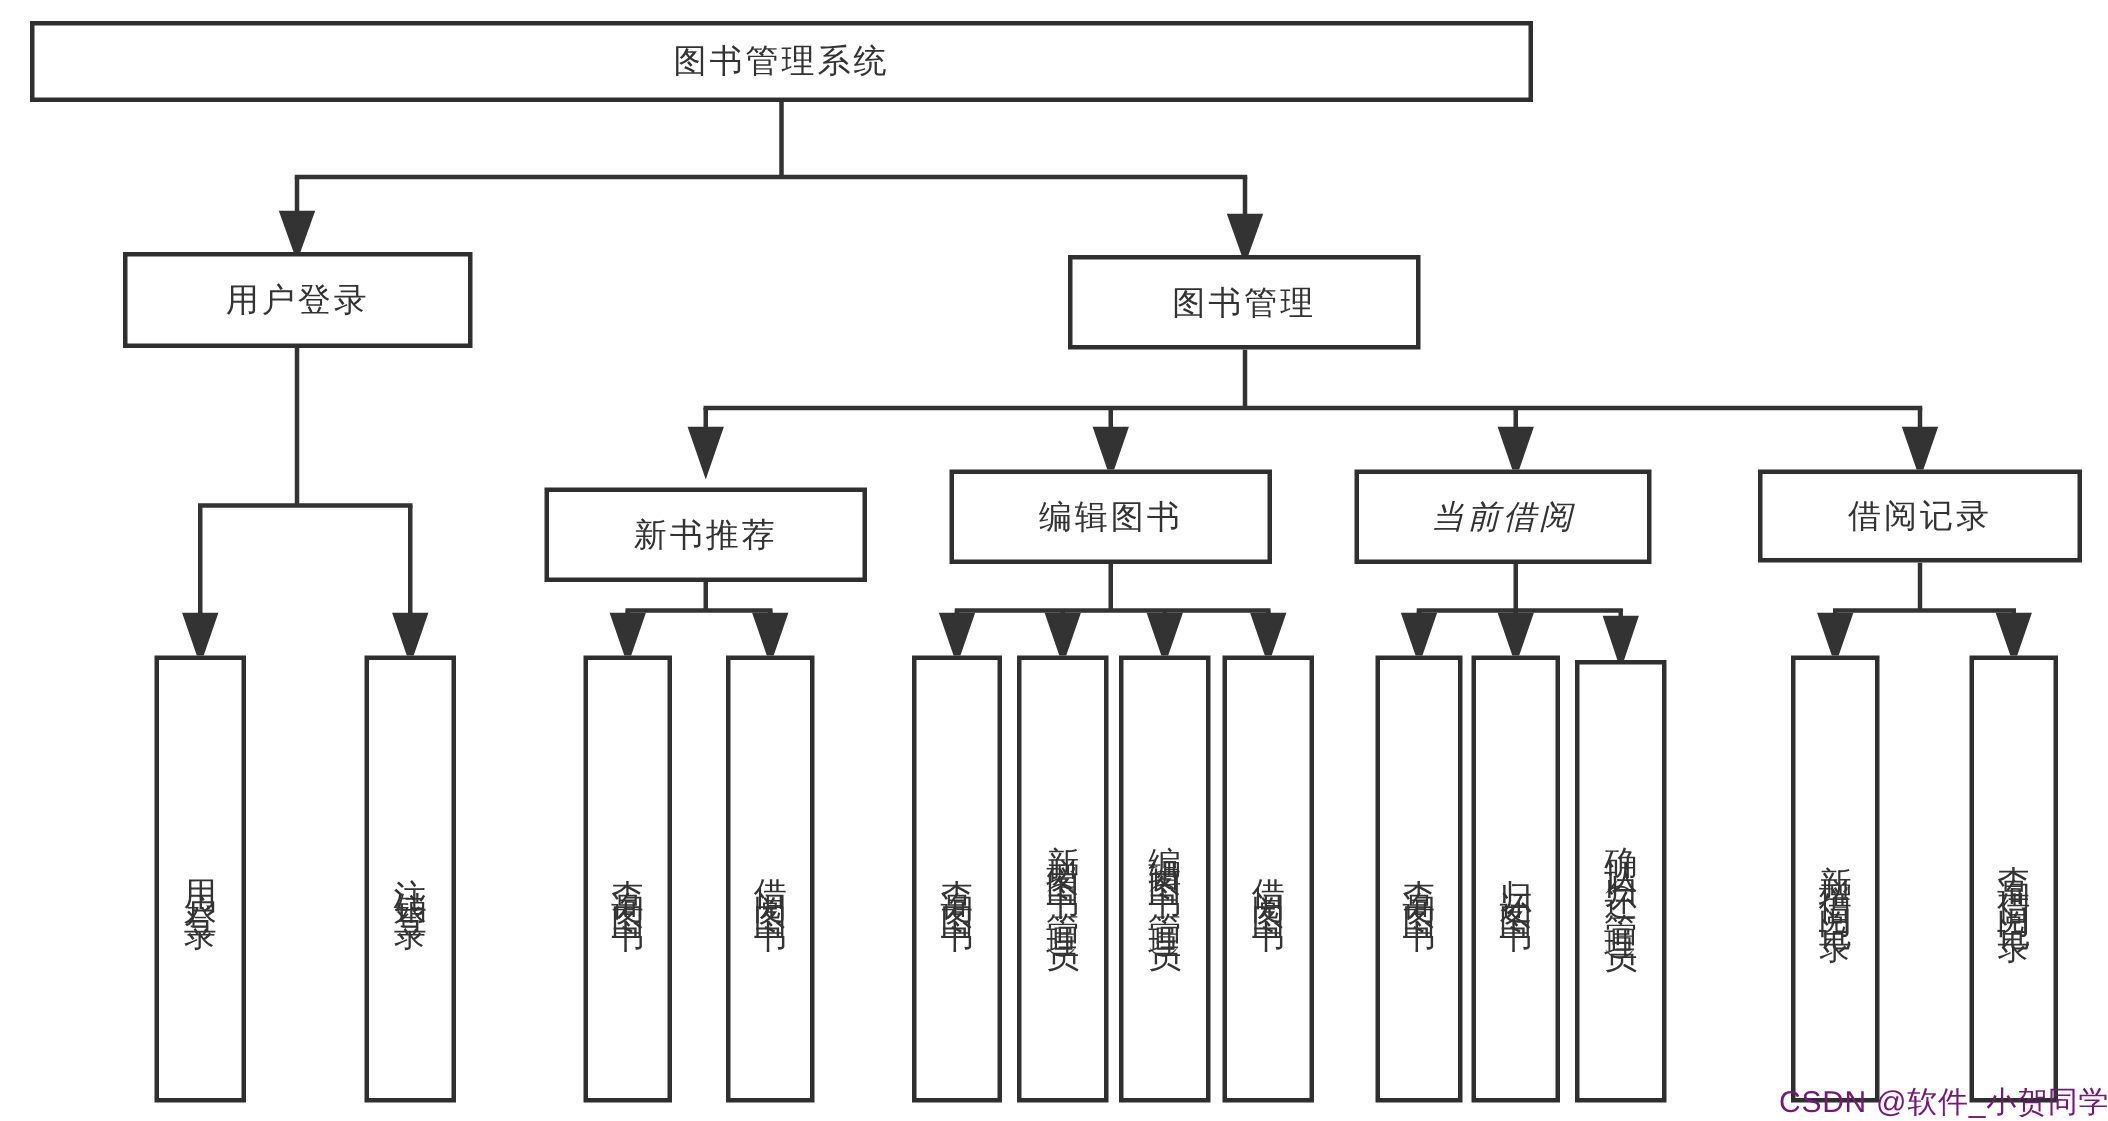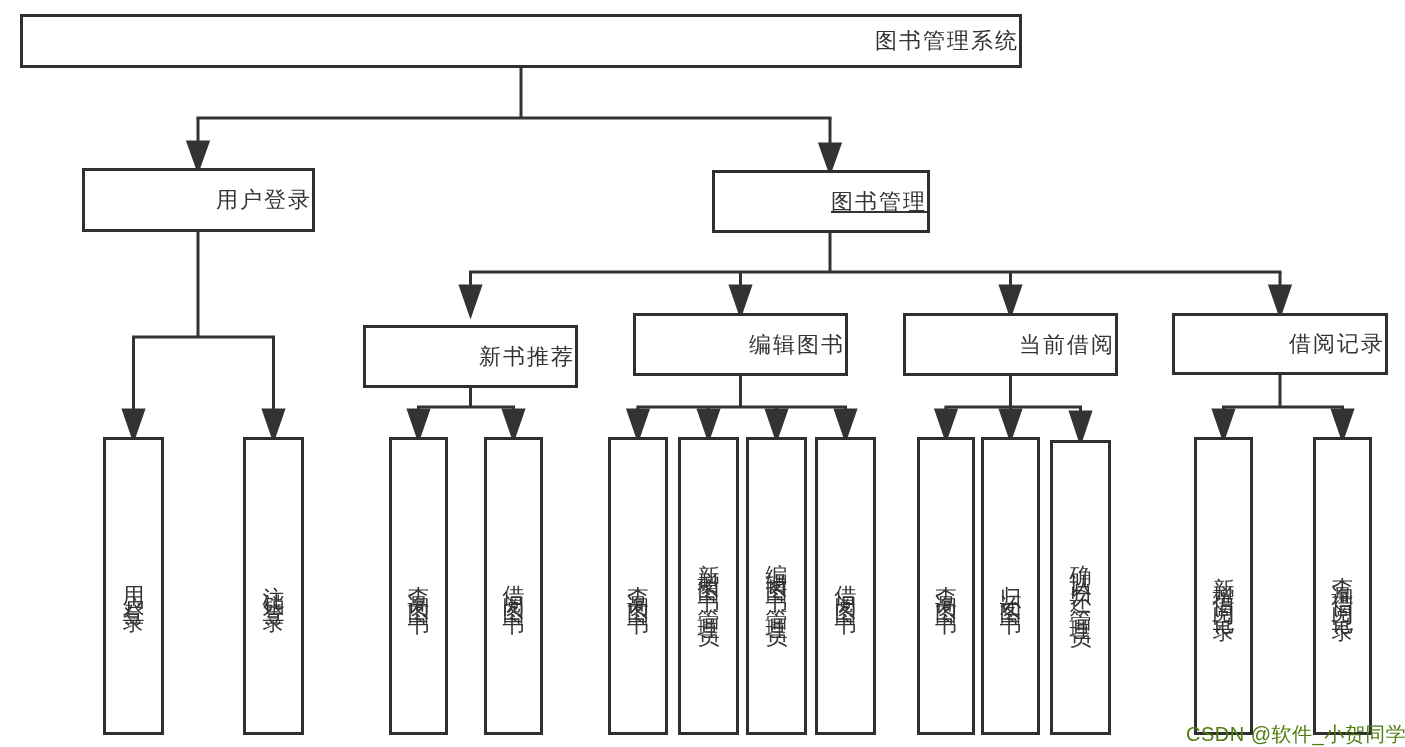--- a/index.html
+++ b/index.html
@@ -3,34 +3,34 @@
 <meta charset="utf-8">
 <style>
   html,body{margin:0;padding:0;background:#ffffff;}
   .stage{
     position:relative;width:1405px;height:747px;background:#ffffff;overflow:hidden;
     font-family:"Liberation Sans","DejaVu Sans",sans-serif;color:#333333;
   }
   .wires{position:absolute;left:0;top:0;width:1405px;height:747px;z-index:0;}
   .hbox{
     position:absolute;box-sizing:border-box;background:#ffffff;border:3px solid #2f2f2f;
-    display:flex;align-items:center;justify-content:flex-end;z-index:1;
+    display:flex;align-items:center;justify-content:center;z-index:1;
     font-size:22px;letter-spacing:2px;white-space:nowrap;
   }
   .vbox{
     position:absolute;top:437px;height:298px;box-sizing:border-box;background:#ffffff;
     border:3px solid #2f2f2f;display:flex;align-items:center;justify-content:center;z-index:1;
   }
   .vbox .vlabel{
     writing-mode:vertical-rl;text-orientation:mixed;
     font-size:22px;letter-spacing:9px;line-height:1;white-space:nowrap;
   }
   .watermark{
     position:absolute;left:1186px;top:721px;z-index:2;
-    font-size:20px;letter-spacing:0.5px;color:#4d7c0f;white-space:nowrap;
+    font-size:20px;letter-spacing:0.5px;color:#701a75;white-space:nowrap;
   }
 </style>
 </head>
 <body>
 
 <div class="stage">
 
   <svg class="wires" viewBox="0 0 1405 747" xmlns="http://www.w3.org/2000/svg" stroke="#333333" stroke-width="3" fill="#333333">
 
     <g>
@@ -107,31 +107,31 @@
     </g>
   </svg>
 
   <div class="hbox" style="left:20px;top:14px;width:1002px;height:54px;">
     <span>图书管理系统</span>
   </div>
 
   <div class="hbox" style="left:82px;top:168px;width:233px;height:64px;">
     <span>用户登录</span>
   </div>
-  <div class="hbox" style="left:712px;top:170px;width:218px;height:63px;text-decoration:underline;">
+  <div class="hbox" style="left:712px;top:170px;width:235px;height:63px;">
     <span>图书管理</span>
   </div>
 
   <div class="hbox" style="left:363px;top:313px;width:215px;height:63px;margin-top:12px;">
     <span>新书推荐</span>
   </div>
   <div class="hbox" style="left:633px;top:313px;width:215px;height:63px;">
     <span>编辑图书</span>
   </div>
-  <div class="hbox" style="left:903px;top:313px;width:215px;height:63px;">
+  <div class="hbox" style="left:903px;top:313px;width:198px;height:63px;font-style:italic;">
     <span>当前借阅</span>
   </div>
   <div class="hbox" style="left:1172px;top:313px;width:216px;height:62px;">
     <span>借阅记录</span>
   </div>
 
   <div class="vbox" style="left:103px;width:61px;">
     <span class="vlabel">用户登录</span>
   </div>
   <div class="vbox" style="left:243px;width:61px;">

